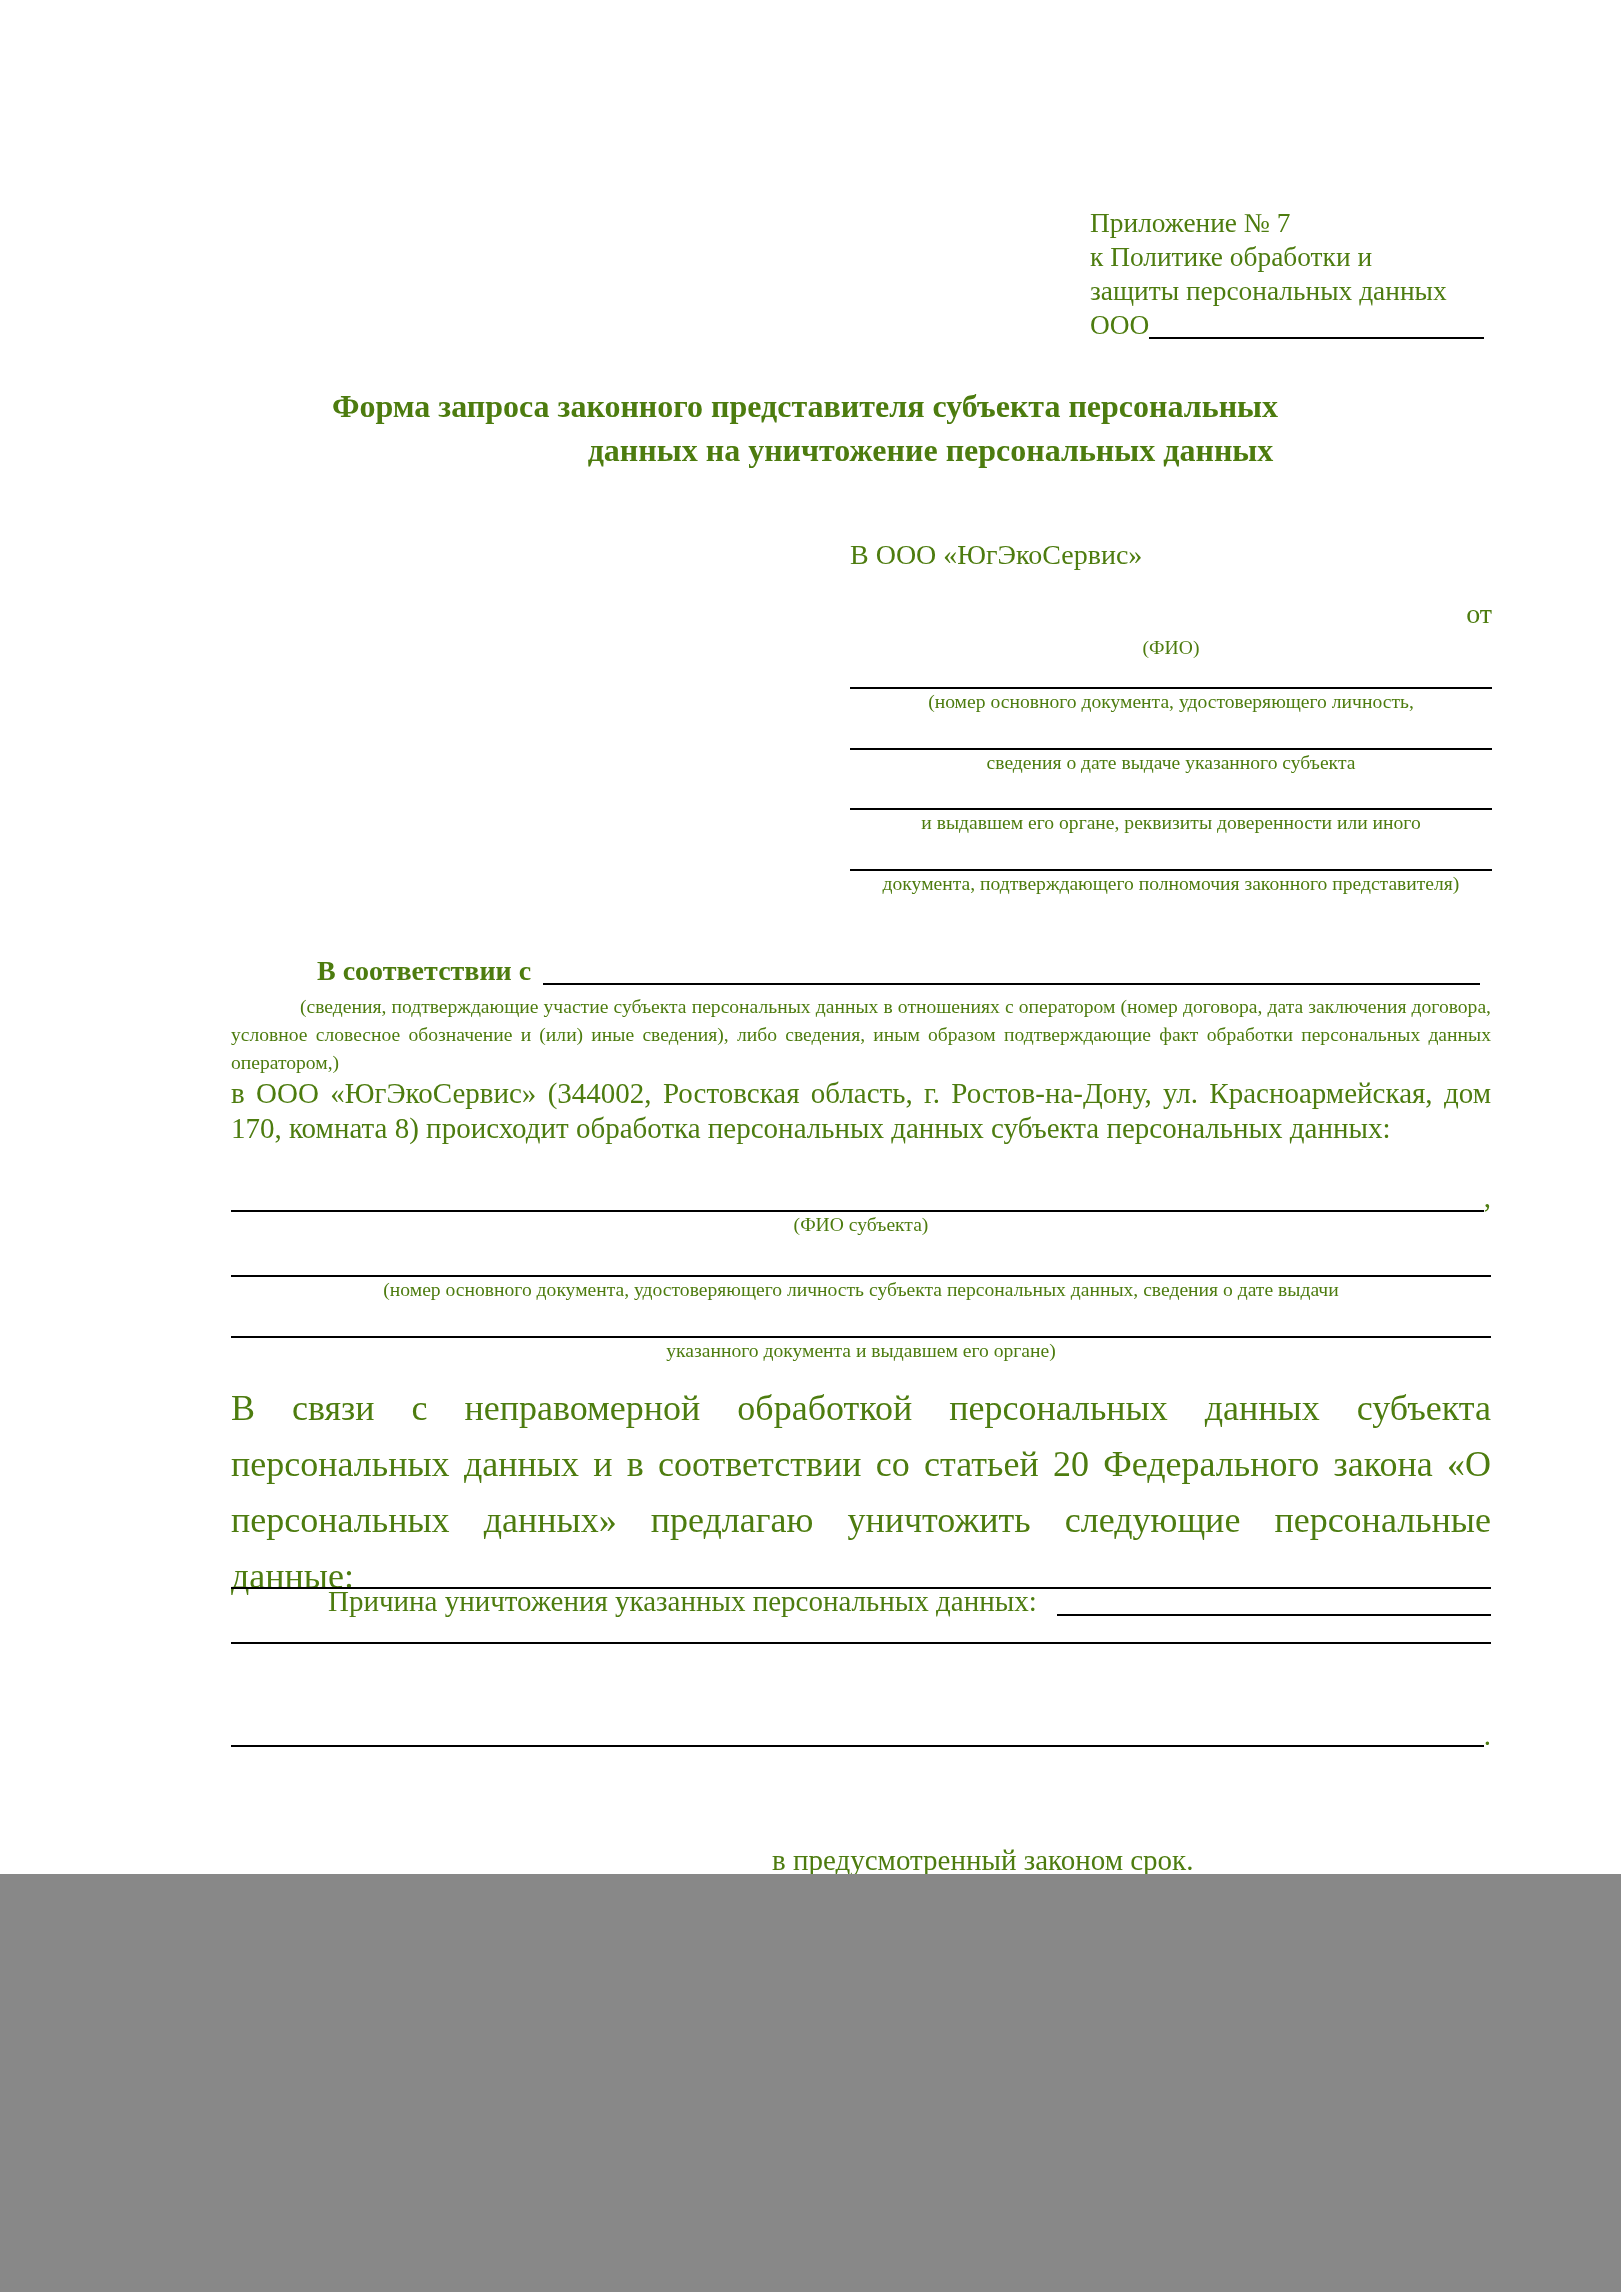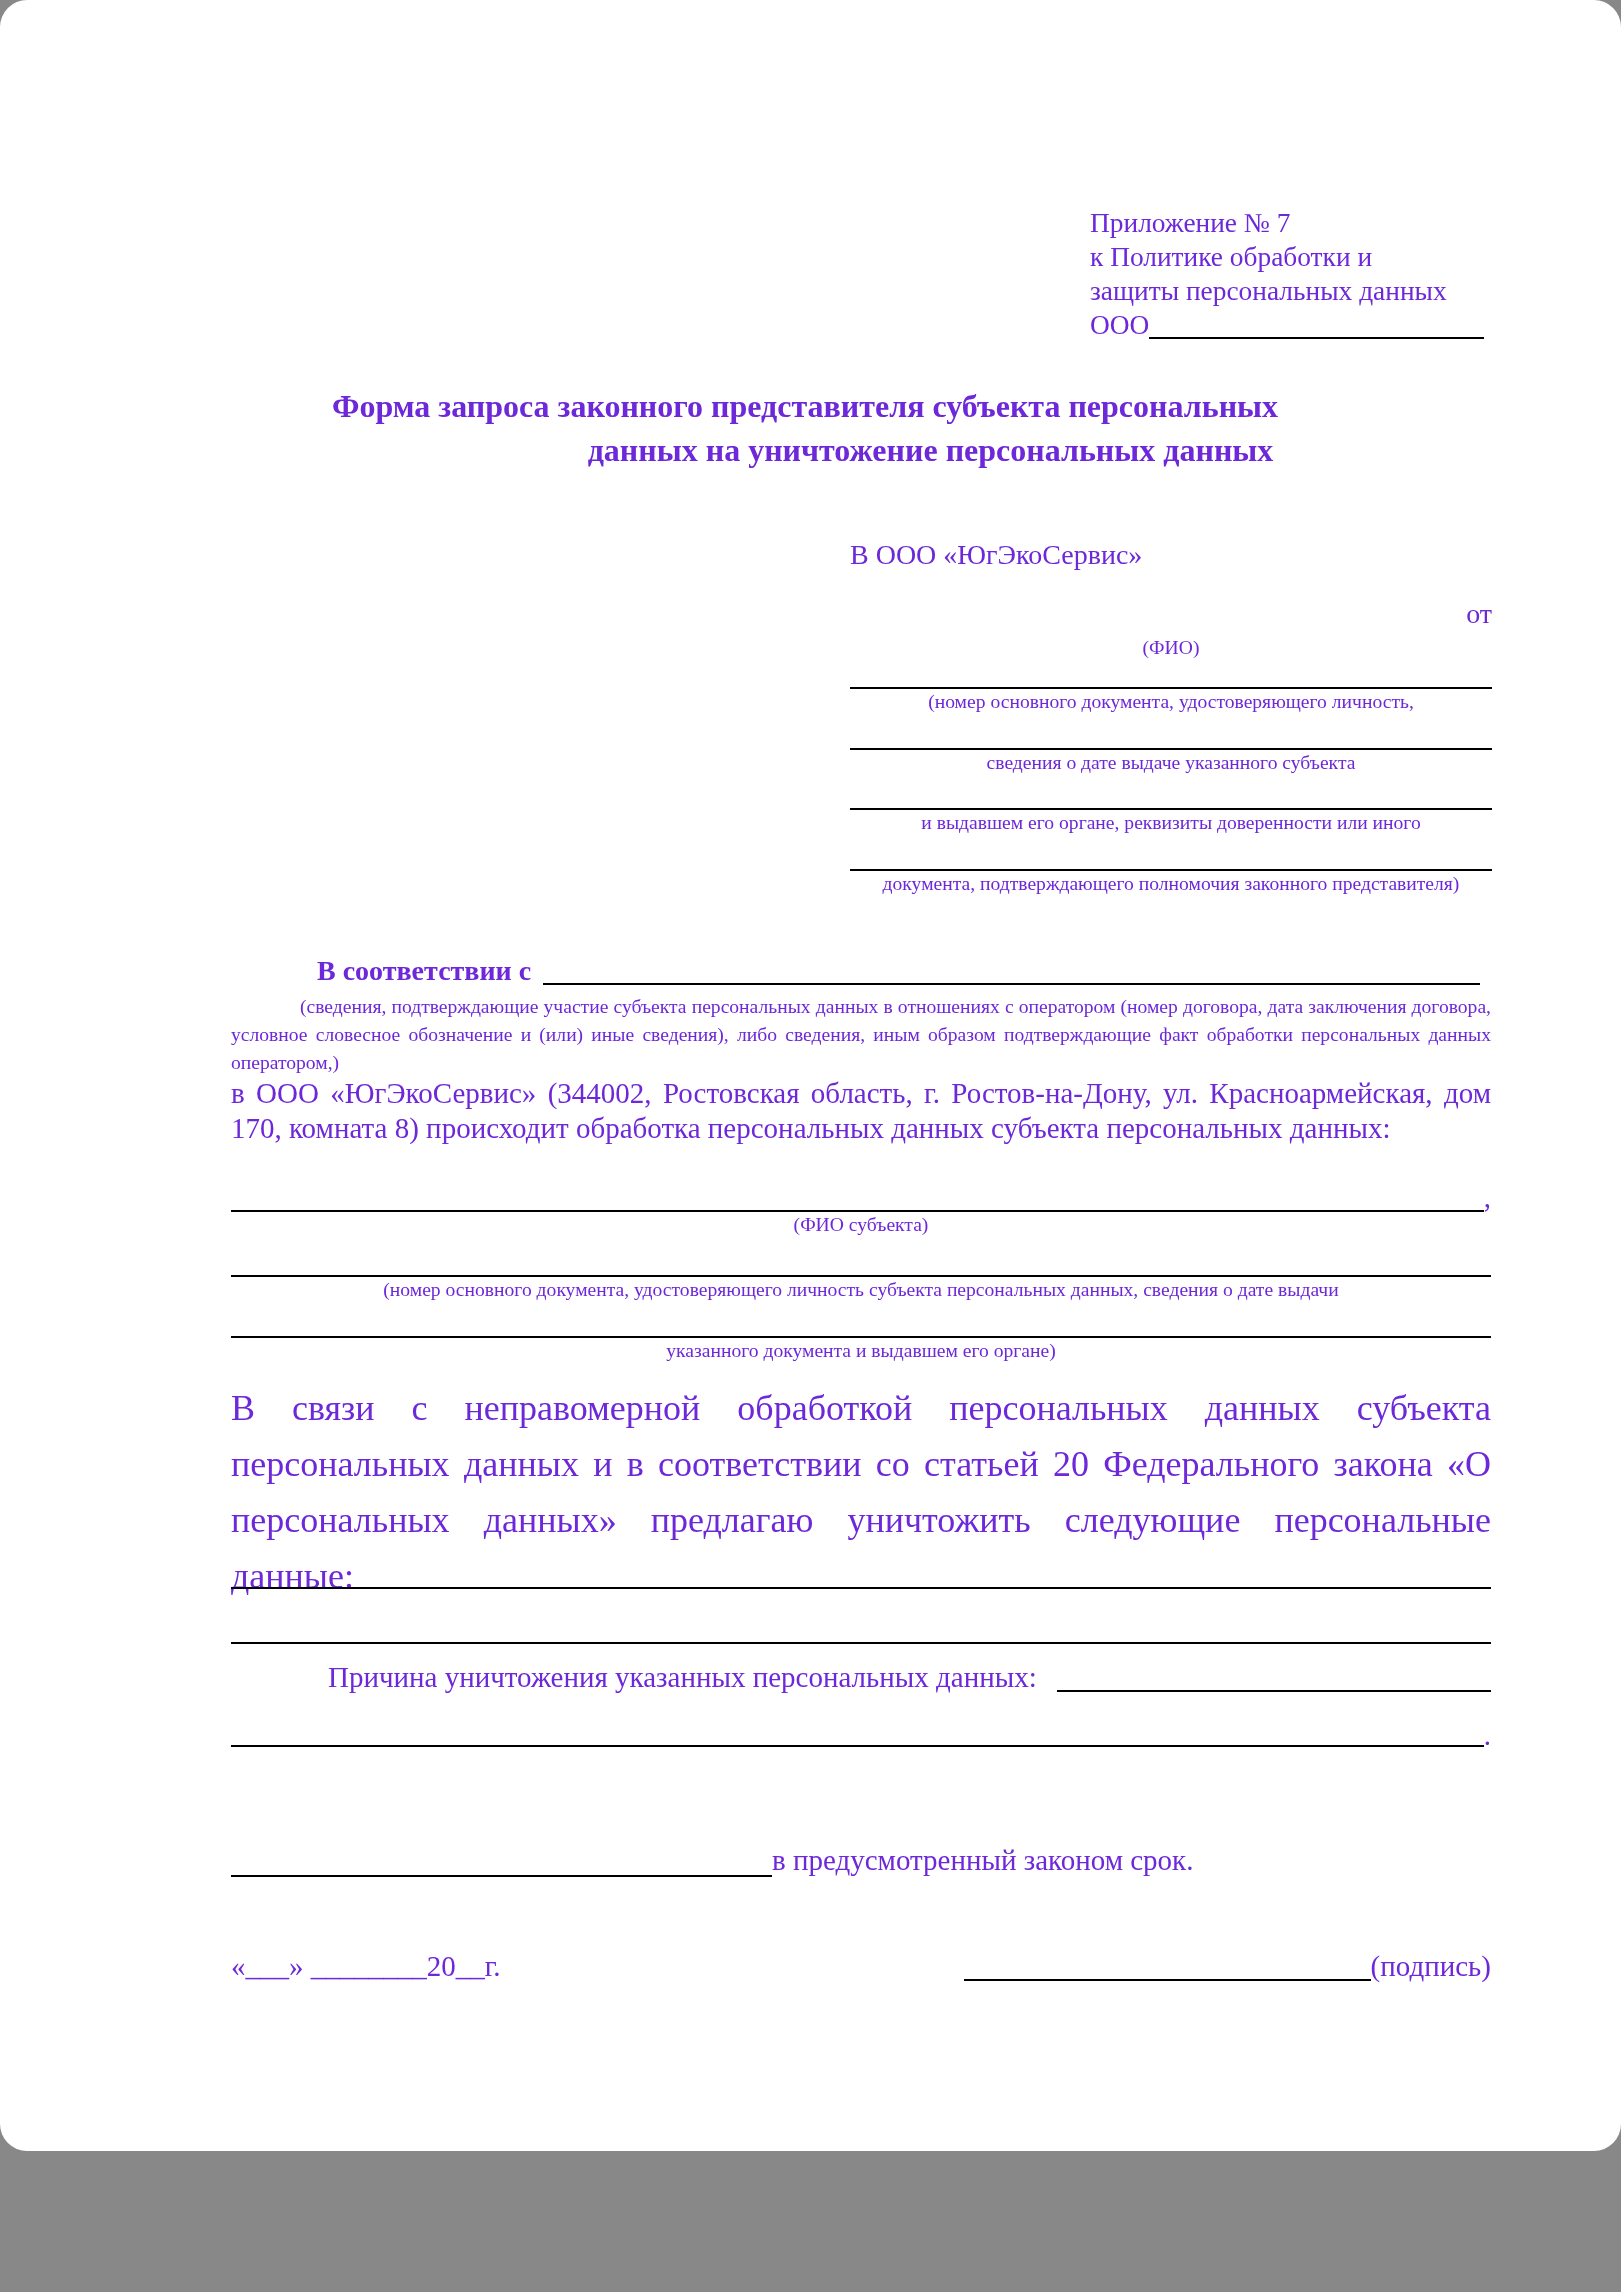--- a/index.html
+++ b/index.html
@@ -1,24 +1,23 @@
 <!DOCTYPE html>
 <html><head>
 <meta charset="utf-8">
 <style>
   html,body{margin:0;padding:0;background:#888;}
   .page{
     position:relative;
-    width:1621px;height:2151px;
+    width:1621px;height:1874px;
     margin:0 auto;
     background:#ffffff;
-    color:#6d28d9;
+    color:#4d7c0f;
     font-family:"Liberation Serif","DejaVu Serif",serif;
     overflow:hidden;
-    border-radius:27px;
   }
   .abs{position:absolute;}
   
   .annex{left:1090px;top:206px;width:394px;font-size:27.4px;line-height:34px;}
   .annex-ooo-row{display:flex;align-items:flex-end;}
   .annex-ooo-row .fill{flex:1;border-bottom:2.9px solid #000;margin-bottom:2.9px;}
   
   .title{left:231px;top:384px;width:1260px;font-size:32px;font-weight:bold;line-height:44px;}
   .title .t1{text-align:center;padding-right:112px;}
   .title .t2{text-align:center;padding-left:139px;}
@@ -43,21 +42,21 @@
   .subj .line-row .fill{flex:1;border-bottom:2.9px solid #000;}
   .subj .line-row .comma{line-height:29px;}
   .subj .blank2{border-bottom:2.9px solid #000;height:0;margin-top:37px;}
   .subj .blank3{border-bottom:2.9px solid #000;height:0;margin-top:34px;}
   
   .req-para{left:231px;top:1380px;width:1260px;font-size:36px;line-height:56px;text-align:justify;}
   .blankline{left:231px;width:1260px;border-bottom:2.9px solid #000;height:0;}
   .bl1{top:1587px;}
   .bl2{top:1642px;}
   
-  .reason-row{left:231px;top:1660px;width:1260px;display:flex;align-items:flex-end;font-size:29px;line-height:35px;gap:8px;}
+  .reason-row{left:231px;top:1584px;width:1260px;display:flex;align-items:flex-end;font-size:29px;line-height:35px;gap:8px;}
   .reason-row .lbl{margin-left:97px;white-space:nowrap;}
   .reason-row .fill{flex:1;border-bottom:2.9px solid #000;margin-left:11.8px;margin-bottom:2.9px;}
   .reason-row2{left:231px;top:1721px;width:1260px;display:flex;align-items:flex-end;font-size:29px;line-height:35px;}
   .reason-row2 .fill{flex:1;border-bottom:2.9px solid #000;margin-bottom:2.9px;}
   .reason-row2 .dot{line-height:29px;}
   
   .reply-para{left:231px;top:1780px;width:1260px;font-size:29px;line-height:39px;text-align:justify;text-align-last:justify;text-indent:97px;}
   .reply-row{left:231px;top:1841px;width:1260px;display:flex;align-items:flex-end;font-size:29px;line-height:39px;}
   .reply-row .fill{width:541px;border-bottom:2.9px solid #000;margin-bottom:2.9px;}
   

